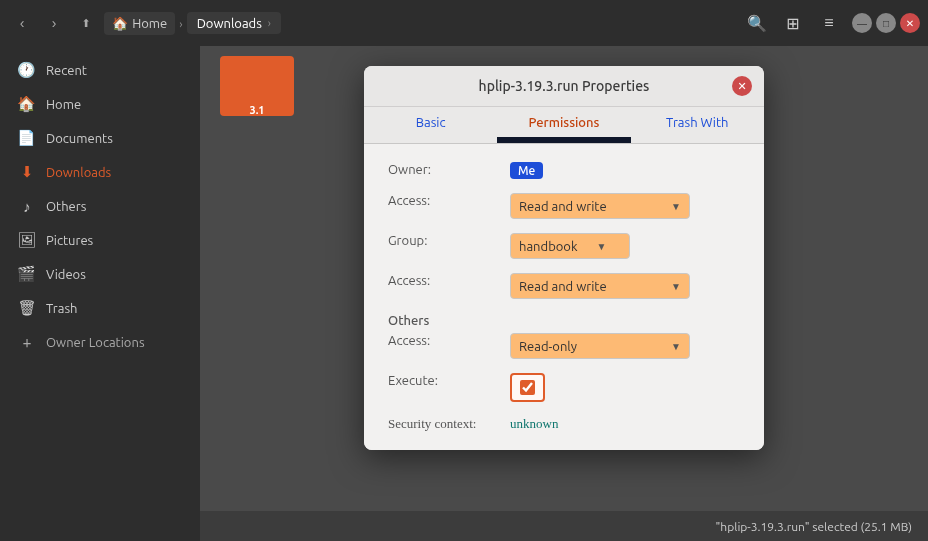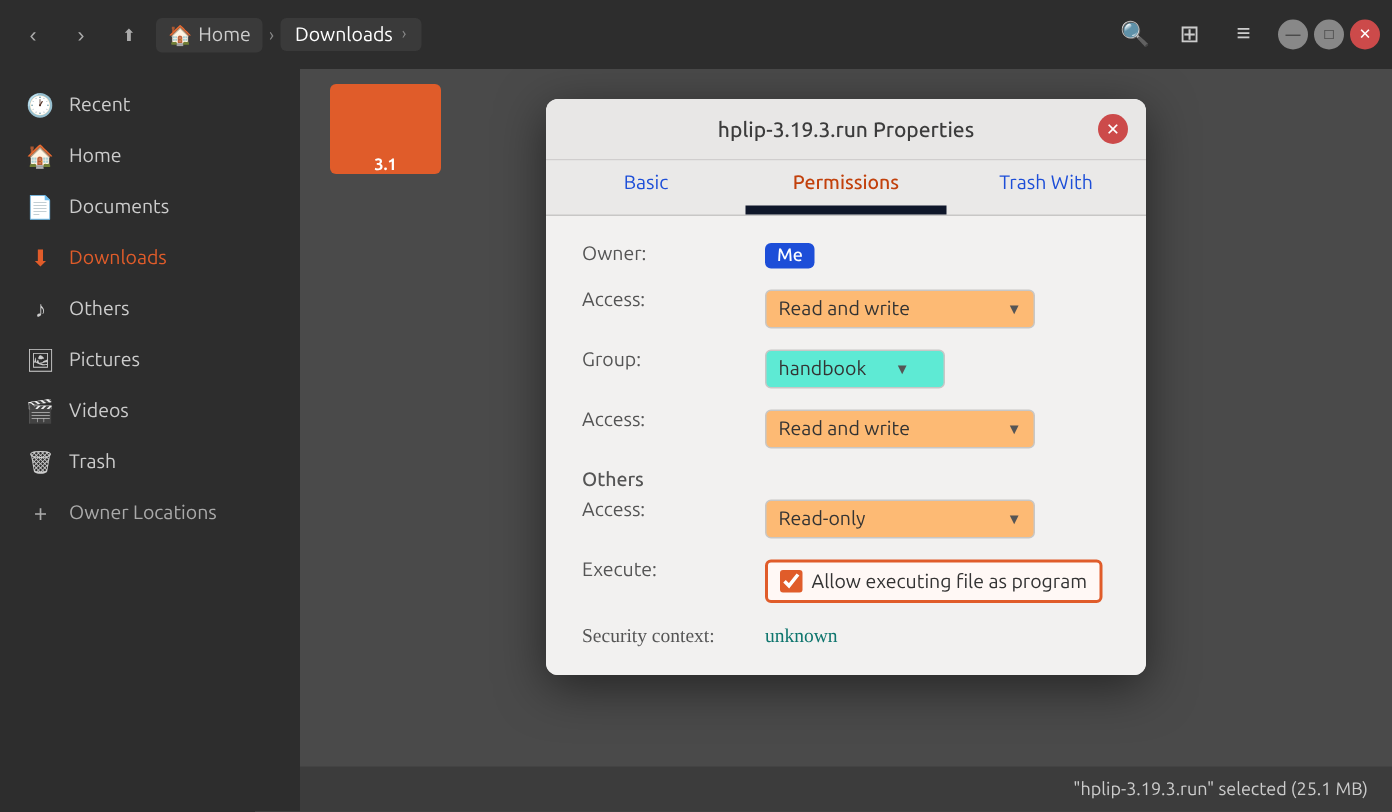--- a/index.html
+++ b/index.html
@@ -266,21 +266,21 @@
       min-width: 180px;
       cursor: pointer;
       justify-content: space-between;
     }
     .select-text { font-size: 13px; color: #333; }
     .select-arrow { color: #555; font-size: 10px; }
 
     .group-select {
       display: flex;
       align-items: center;
-      background: #5eead4;
+      background: #fdba74;
       border: 1px solid #c8c7c6;
       border-radius: 4px;
       padding: 5px 8px;
       min-width: 120px;
       cursor: pointer;
       gap: 19px;
     }
 
     .divider-row {
       margin: 6px 0;
@@ -460,21 +460,20 @@
             <div class="select-dropdown">
               <span class="select-text">Read-only</span>
               <span class="select-arrow">▼</span>
             </div>
           </div>
 
           <div class="form-row">
             <span class="form-label">Execute:</span>
             <div class="execute-box">
               <input type="checkbox" class="execute-checkbox" checked="" style="">
-              <span class="execute-label">Allow executing file as program</span>
             </div>
           </div>
 
           <div class="security-row">
             <span class="form-label">Security context:</span>
             <span class="security-value">unknown</span>
           </div>
 
         </div>
       </div>

